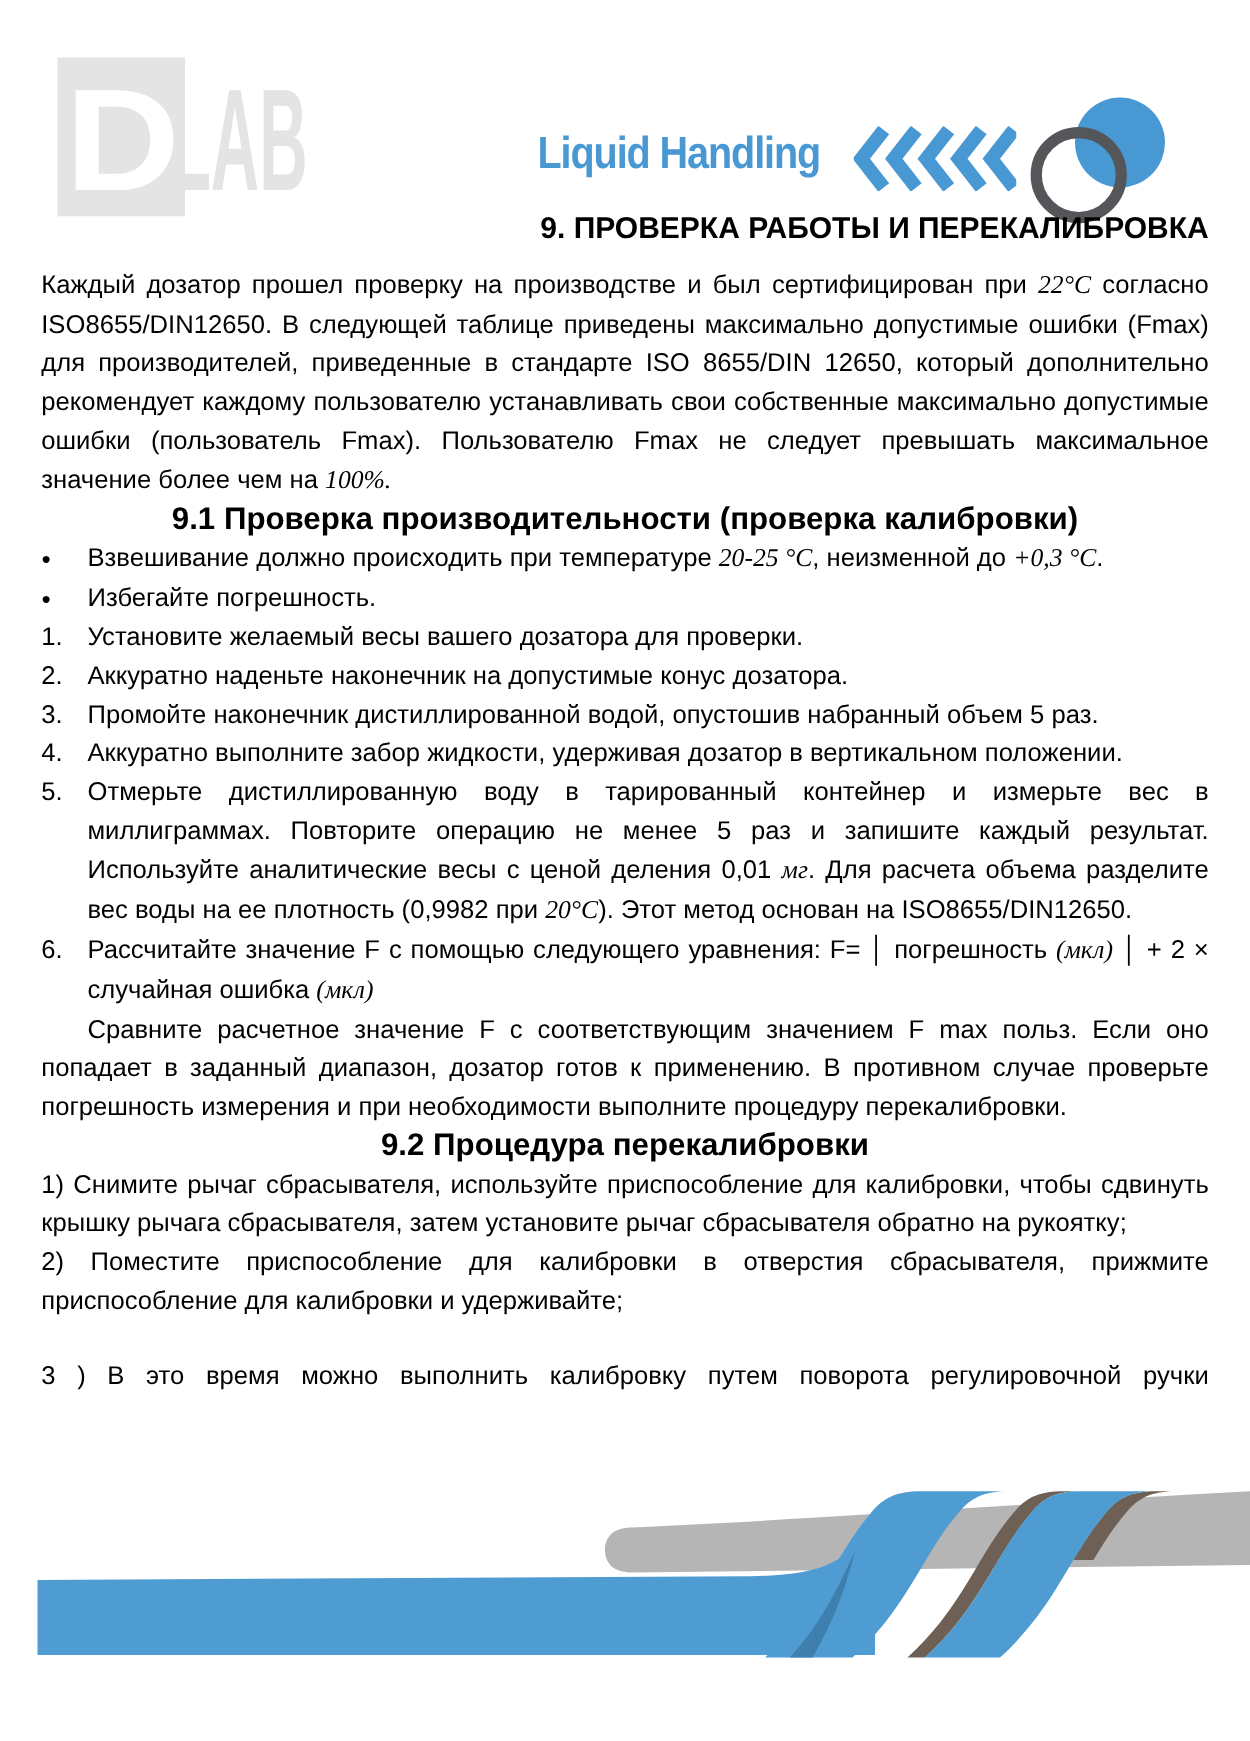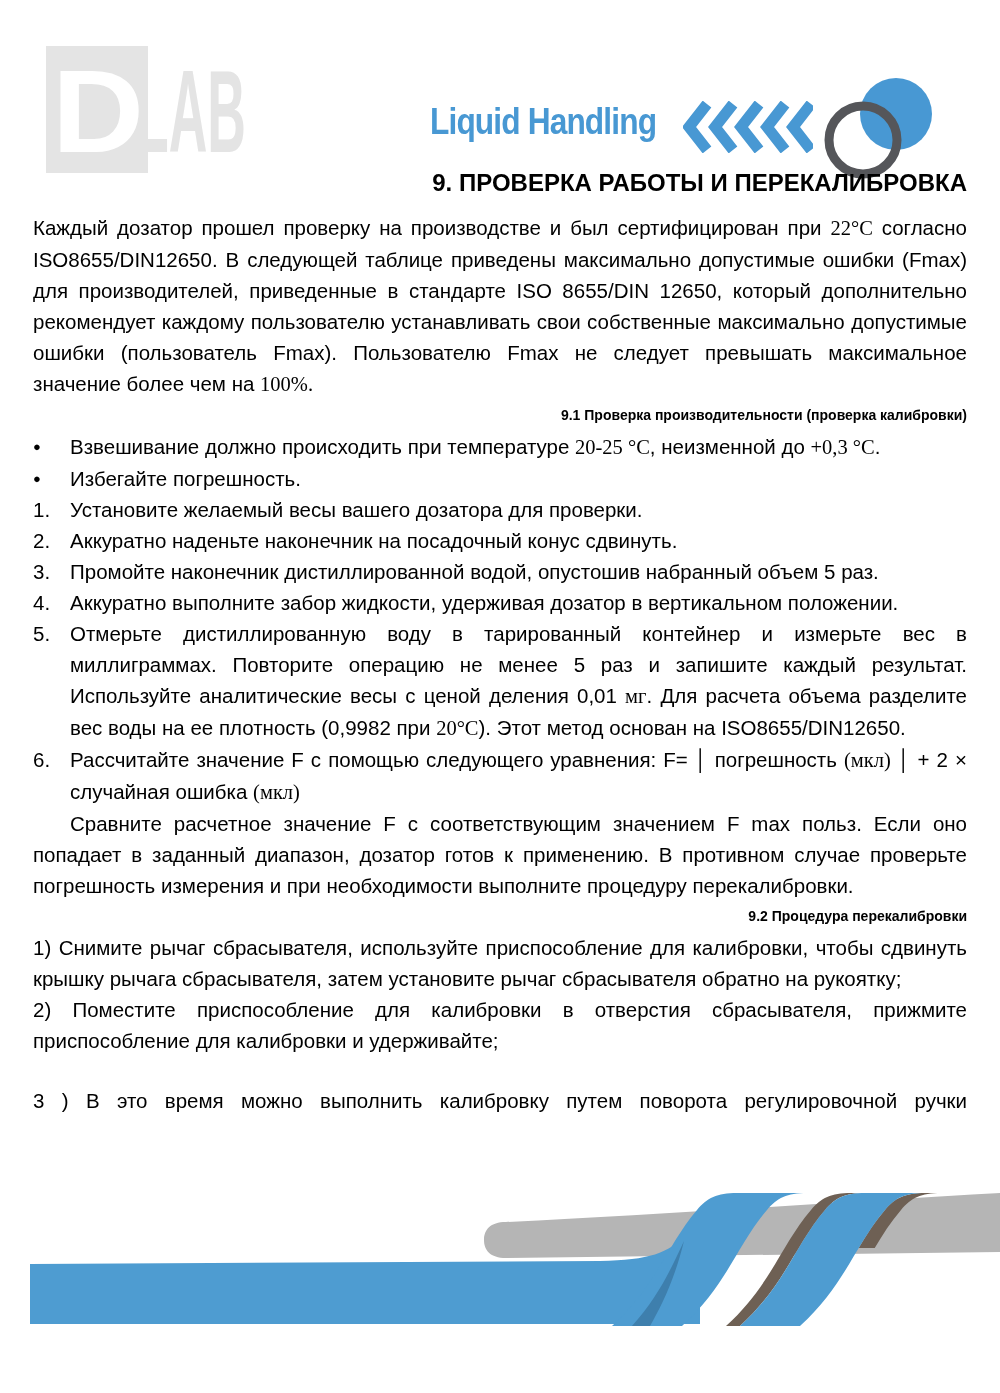--- a/index.html
+++ b/index.html
@@ -23,29 +23,29 @@
   
   .content{
     position:absolute;left:33px;right:33px;top:168px;
     font-size:20.5px;line-height:31px;text-align:justify;
   }
   h1.title{
     font-size:24px;line-height:30px;font-weight:bold;
     margin:0 0 14px 35px;text-align:right;white-space:nowrap;
   }
   p{margin:0;}
-  h2.sub{font-size:14px;line-height:31px;font-weight:bold;margin:0;text-align:right;}
+  h2.sub{font-size:25px;line-height:31px;font-weight:bold;margin:0;text-align:center;}
   .row{display:flex;}
   .marker{flex:0 0 37px;line-height:31px;text-align:left;}
   .marker.bullet{font-size:13px;}
   .txt{flex:1;text-align:justify;margin:0;}
   .indent{text-indent:37px;}
   .gap-top{margin-top:29px;}
   .jlast{text-align-last:justify;}
-  .seg-serif{font-family:"Liberation Serif","DejaVu Serif",serif;}
+  .seg-serif{font-family:"Liberation Serif","DejaVu Serif",serif;font-style:italic;}
   .seg-bold{font-weight:bold;}
   
   .footer-art{position:absolute;left:0;top:1183px;}
 </style>
 </head>
 <body>
 
 <div class="page">
 
   <header class="hdr">
@@ -91,21 +91,21 @@
       <span class="marker bullet">●</span>
       <p class="txt"><span>Избегайте погрешность.</span></p>
     </div>
 
     <div class="row">
       <span class="marker">1.</span>
       <p class="txt"><span>Установите желаемый весы вашего дозатора для проверки.</span></p>
     </div>
     <div class="row">
       <span class="marker">2.</span>
-      <p class="txt"><span>Аккуратно наденьте наконечник на посадочный конус сдвинуть.</span></p>
+      <p class="txt"><span>Аккуратно наденьте наконечник на допустимые конус дозатора.</span></p>
     </div>
     <div class="row">
       <span class="marker">3.</span>
       <p class="txt"><span>Промойте наконечник дистиллированной водой, опустошив набранный объем 5 раз.</span></p>
     </div>
     <div class="row">
       <span class="marker">4.</span>
       <p class="txt"><span>Аккуратно выполните забор жидкости, удерживая дозатор в вертикальном положении.</span></p>
     </div>
     <div class="row">

